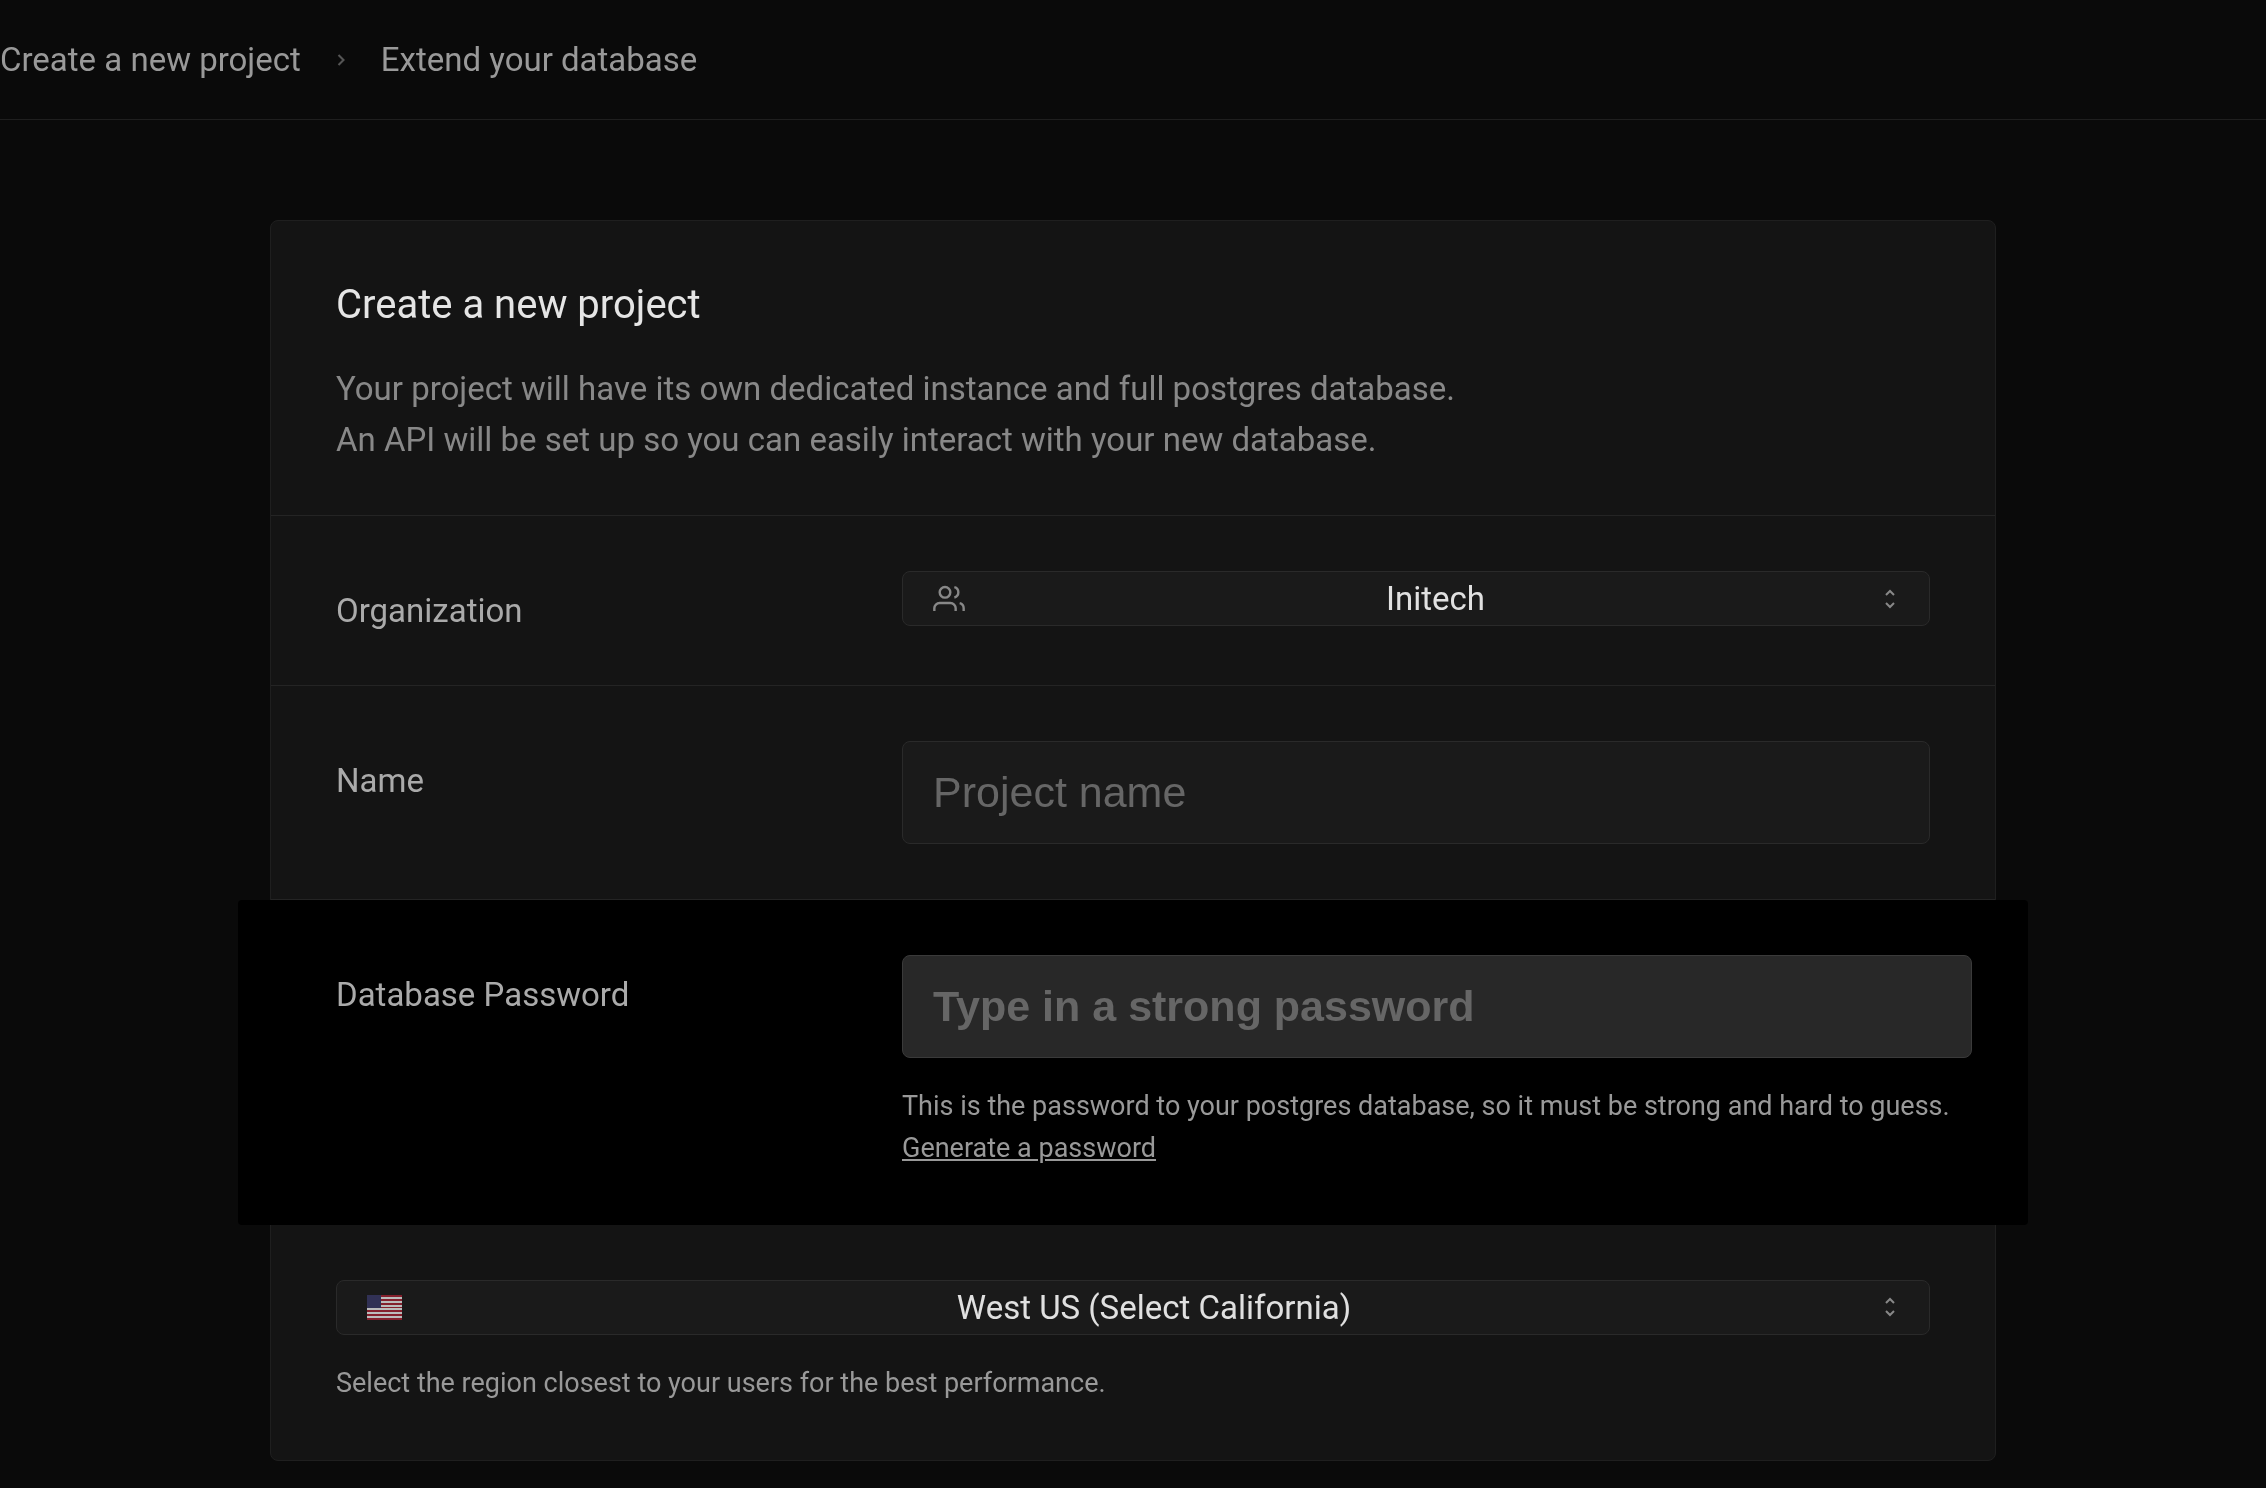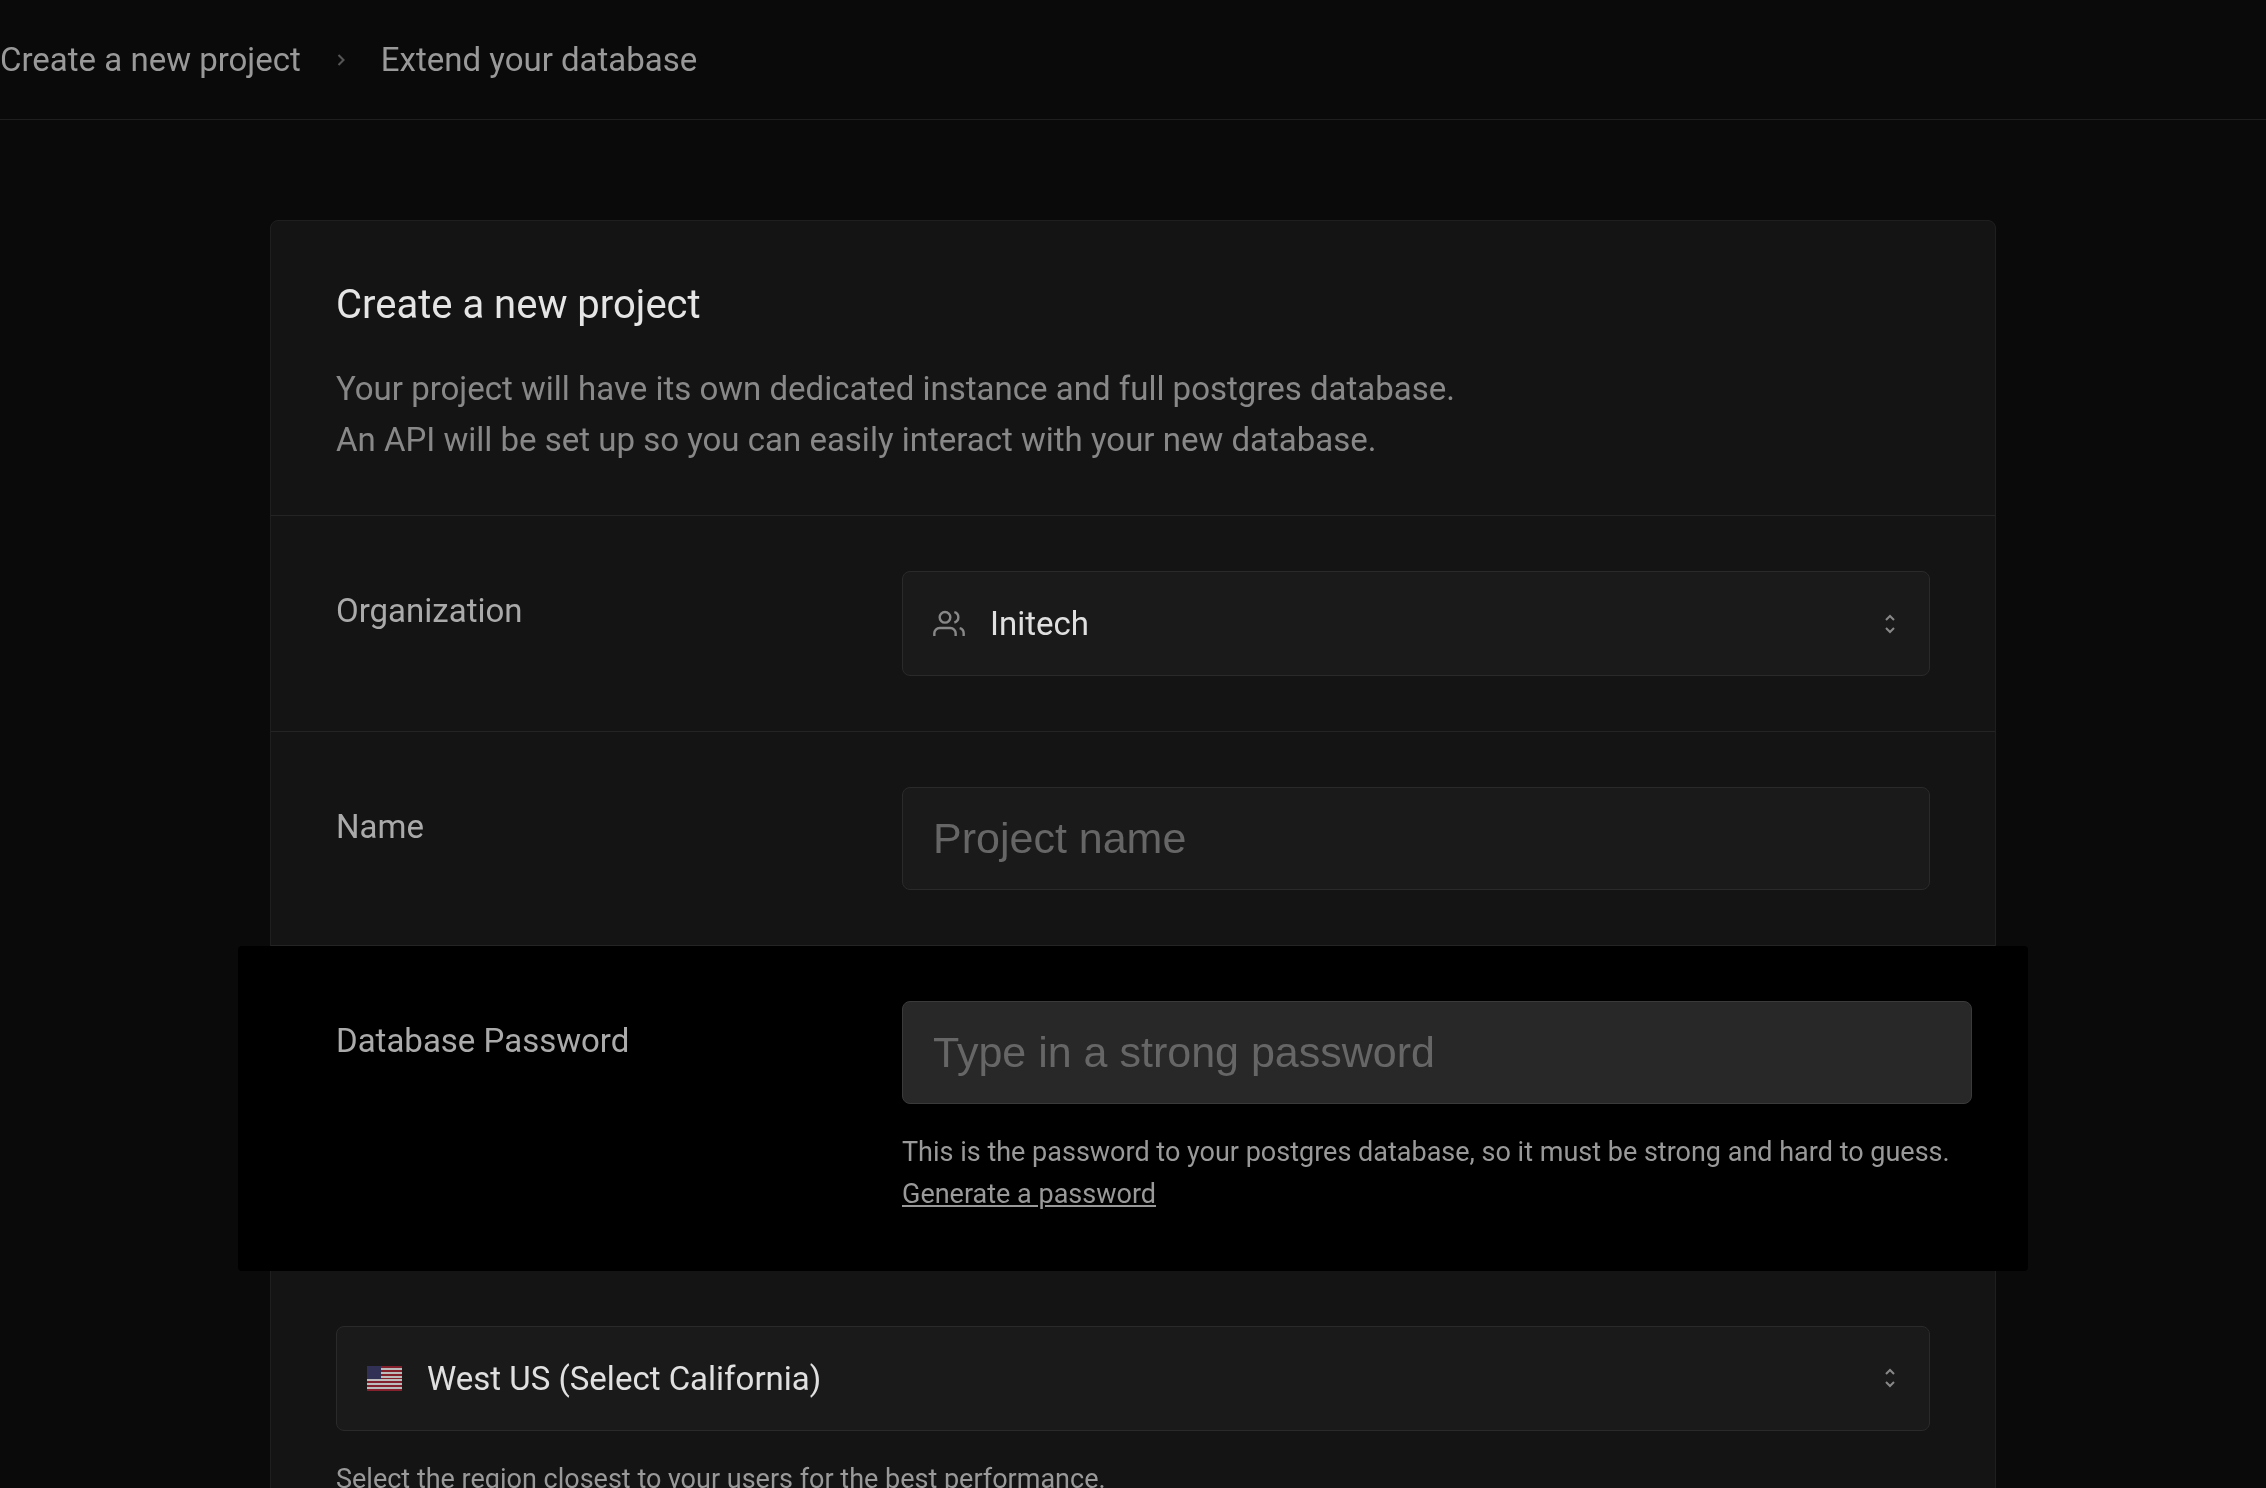--- a/index.html
+++ b/index.html
@@ -105,23 +105,24 @@
     .form-control-wrapper {
       flex: 1;
     }
     
     .select-control {
       display: flex;
       align-items: center;
       background-color: #1a1a1a;
       border: 1px solid #2a2a2a;
       border-radius: 8px;
-      padding: 32px 30px;
+      padding: 7px 30px;
       cursor: pointer;
       position: relative;
+      text-align: center;
     }
     
     .select-icon {
       margin-right: 25px;
       color: #888888;
       display: flex;
       align-items: center;
     }
     
     .select-value {
@@ -144,20 +145,21 @@
       border-radius: 8px;
       padding: 26px 30px;
       font-size: 43px;
       color: #e0e0e0;
       outline: none;
     }
     
     .text-input.highlighted-input {
       background-color: #282828;
       border: 1px solid #3a3a3a;
+      font-weight: bold;
     }
     
     .text-input::placeholder {
       color: #666666;
     }
     
     .helper-text {
       font-size: 27px;
       color: #999999;
       margin-top: 28px;

